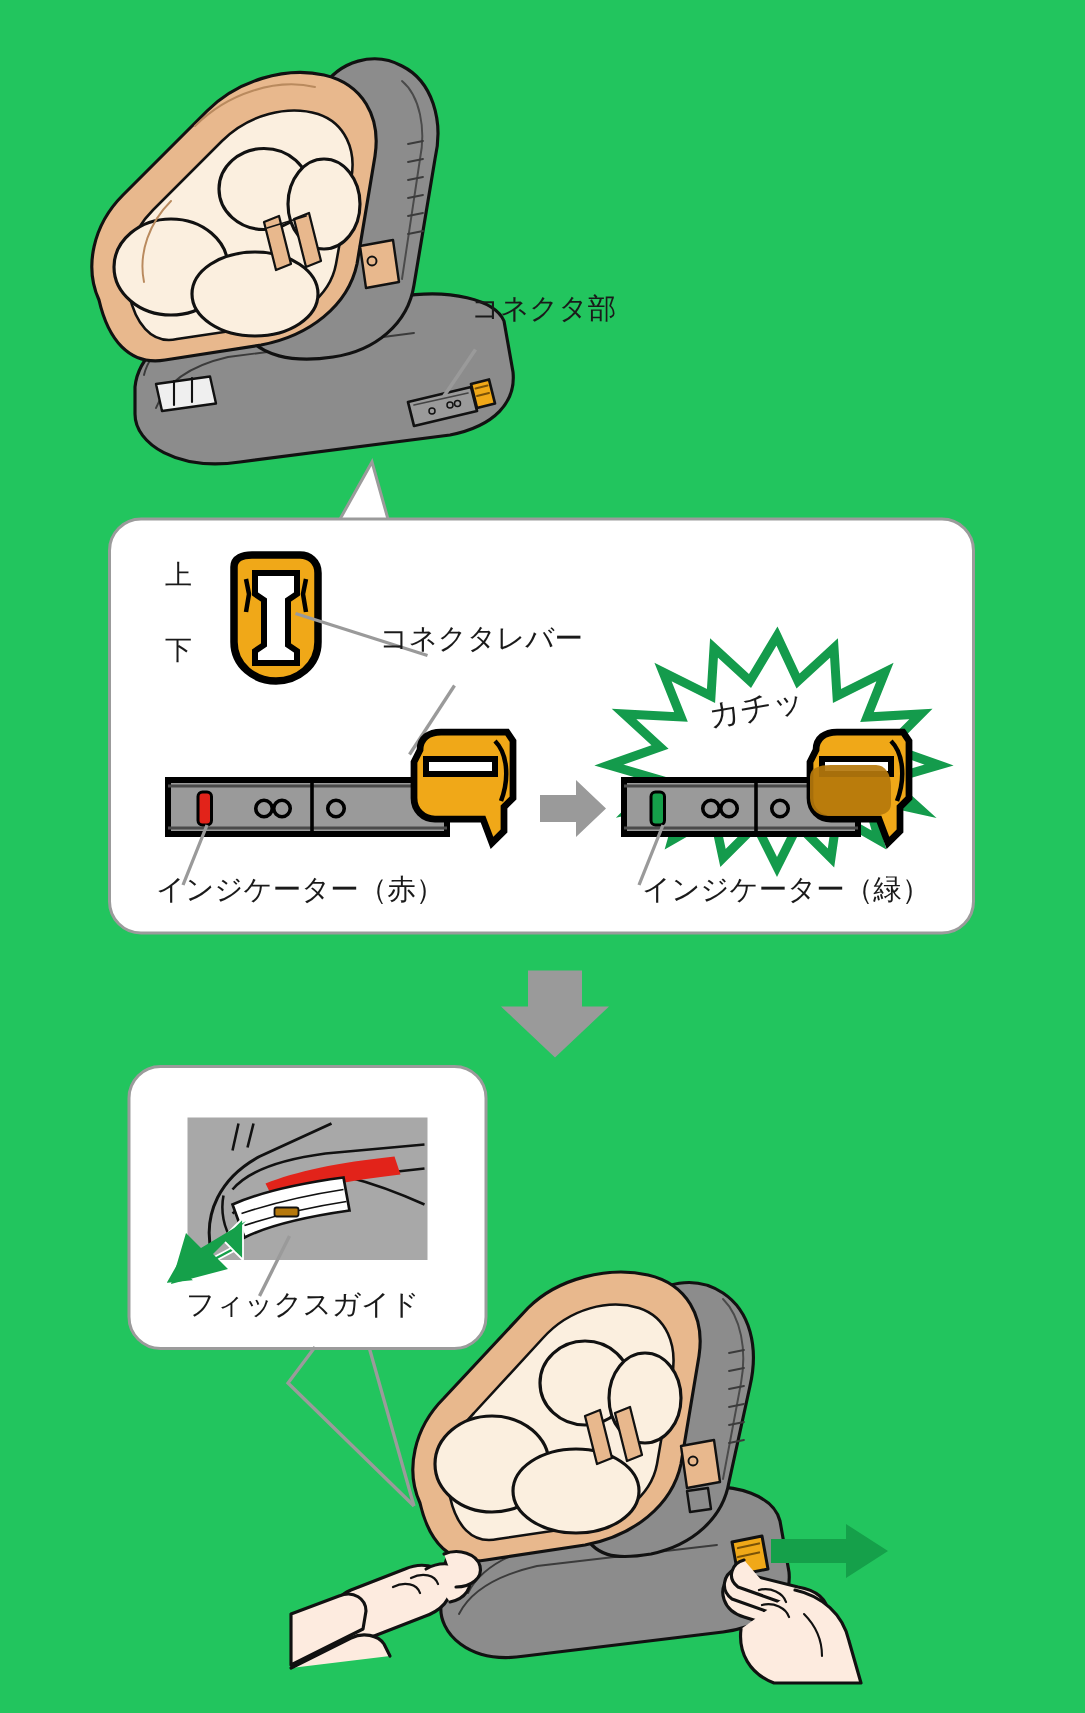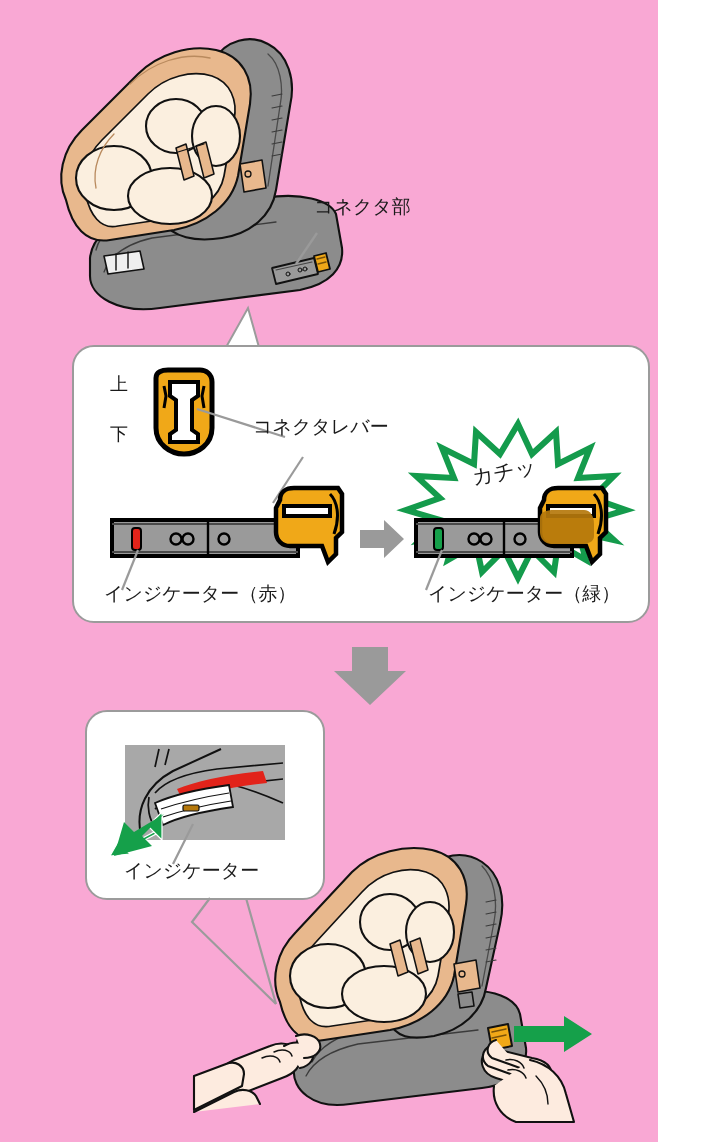--- a/index.html
+++ b/index.html
@@ -5,23 +5,23 @@
   html, body {
     margin: 0;
     padding: 0;
     background: #ffffff;
   }
   body {
     font-family: "Liberation Sans", "DejaVu Sans", sans-serif;
   }
   #page {
     position: relative;
-    width: 658px;
+    width: 723px;
     height: 1142px;
-    background: #f9a8d4;
+    background: #22c55e;
     overflow: hidden;
   }
   .abs { position: absolute; }
   .jp-text {
     font-family: "DejaVu Sans", "Liberation Sans", sans-serif;
     color: #1a1a1a;
     white-space: nowrap;
     line-height: 1;
   }
   .label-lg { font-size: 19px; }
@@ -219,21 +219,21 @@
 
   <svg class="abs" style="left:108px; top:810px;" width="62" height="50">
     <path d="M54 2 L40 16 L48 24 L18 40 L10 32 L2 46 L22 44 L16 38 L46 22 L54 30 Z" fill="#15A04A" stroke="#ffffff" stroke-width="1.2"></path>
     <path d="M56 4 L34 26 L44 36 L6 46 L16 12 L26 22 Z" fill="#15A04A"></path>
   </svg>
 
   <svg class="abs" style="left:155px; top:822px;" width="50" height="44">
     <line x1="38" y1="2" x2="18" y2="42" stroke="#9A9A9A" stroke-width="2.2"></line>
   </svg>
 
-  <div class="abs jp-text label-lg" style="left:124px; top:861px;">インジケーター</div>
+  <div class="abs jp-text label-lg" style="left:124px; top:861px;">フィックスガイド</div>
 
   <svg class="abs" style="left:180px; top:896px;" width="130" height="115">
     <path d="M30 2 L12 26 L96 108" fill="none" stroke="#9B9B9B" stroke-width="2.2"></path>
     <path d="M30 2 L66 2 L96 108" fill="none" stroke="#9B9B9B" stroke-width="2.2"></path>
     <path d="M30 0 L68 0" stroke="#ffffff" stroke-width="4"></path>
   </svg>
 
   <div class="abs" style="left:200px; top:880px; width:523px; height:262px;">
     <svg width="523" height="262" viewBox="0 0 523 262">
       <g stroke="#111" stroke-width="2.1" stroke-linejoin="round" stroke-linecap="round">

